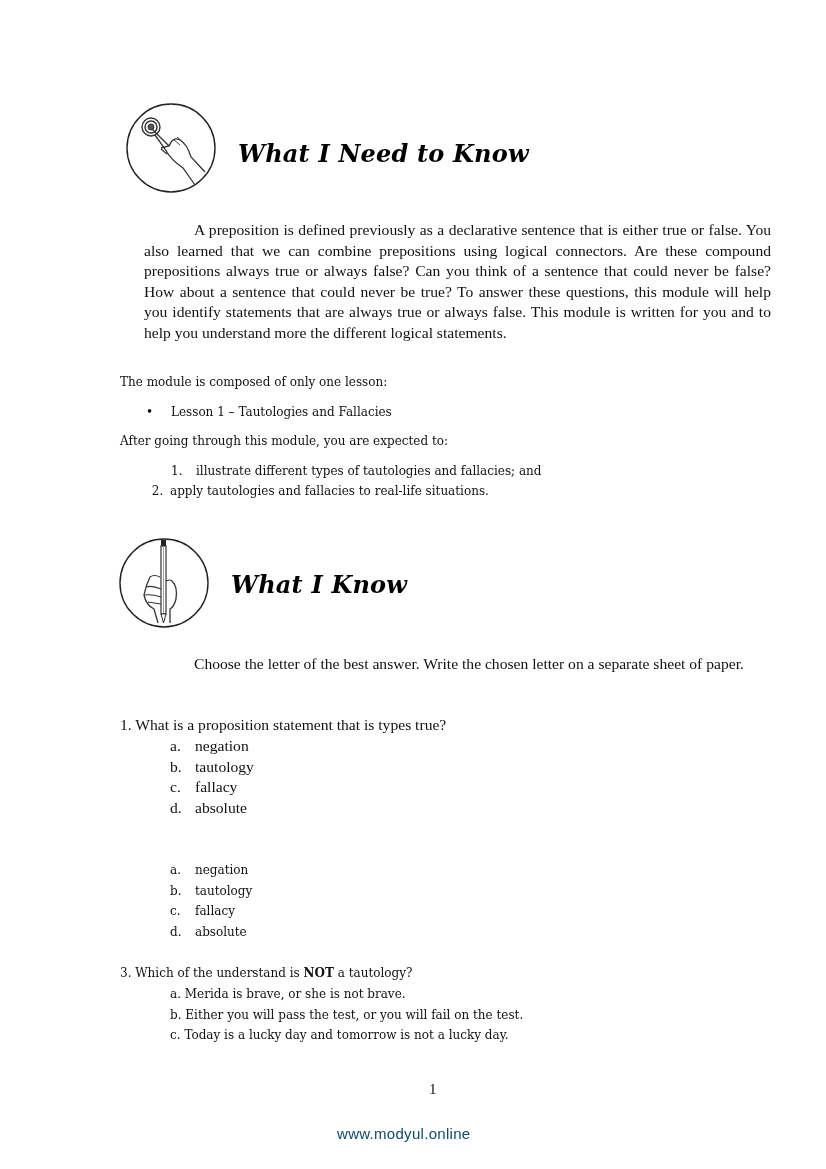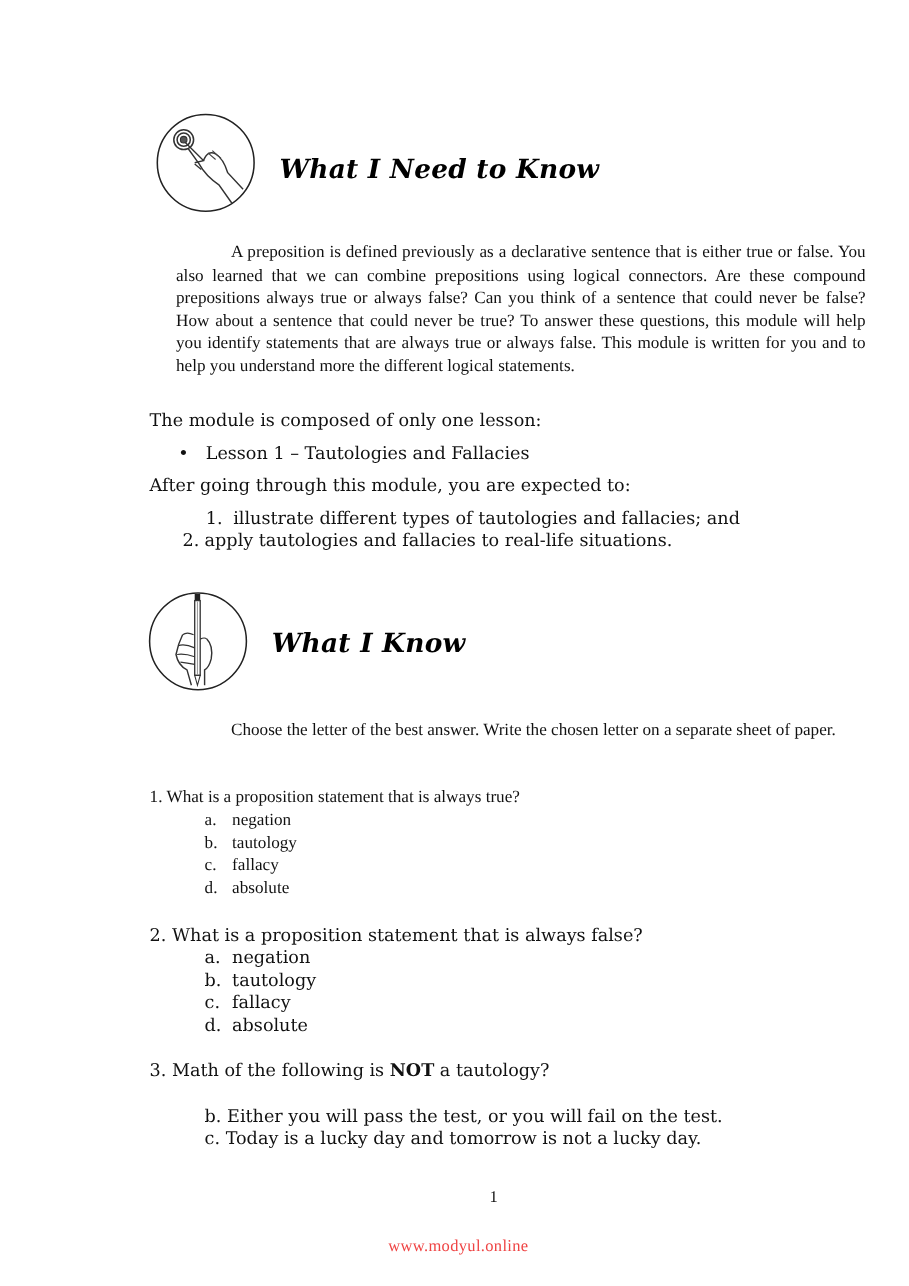--- a/index.html
+++ b/index.html
@@ -1,31 +1,31 @@
 <!DOCTYPE html>
 <html><head>
   <meta charset="utf-8">
   <style>
     html, body { margin: 0; padding: 0; background: #ffffff; }
     body { width: 826px; height: 1169px; position: relative; overflow: hidden;
            font-family: "DejaVu Serif", serif; color: #111; }
-    .page { position: absolute; left: 16px; top: 0; width: 670px; height: 1169px; }
+    .page { position: absolute; left: 0; top: 0; width: 670px; height: 1169px; }
     .icon-circle { position: absolute; width: 90px; height: 90px; }
     .section-title { position: absolute; font-family: "DejaVu Serif", serif;
            font-weight: bold; font-style: italic; font-size: 24px; color: #000; letter-spacing: 0.2px; }
     .para { position: absolute; left: 120px; width: 627px; font-size: 14.6px; line-height: 20.6px;
             text-align: justify; font-family: "Liberation Serif", serif; font-size: 15.6px; margin-left: 24px; }
     .para .indent { display: inline-block; width: 50px; }
     .line { position: absolute; font-size: 14.2px; white-space: nowrap; line-height: 20px; }
     .serif2 { font-family: "Liberation Serif", serif; font-size: 15.6px; }
-    .bookman { font-family: "DejaVu Serif", serif; font-size: 16px; }
+    .bookman { font-family: "DejaVu Serif", serif; font-size: 12px; }
     .marker { display: inline-block; width: 25px; }
     .page-num { position: absolute; left: 429px; top: 1081px; font-family: "Liberation Serif", serif; font-size: 15px; }
-    .watermark { position: absolute; left: 337px; top: 1125px; font-family: Liberation Serif, serif;
-                 font-size: 15px; color: #ef4444; letter-spacing: 0.3px; }
+    .watermark { position: absolute; left: 337px; top: 1125px; font-family: Liberation Sans, sans-serif;
+                 font-size: 15px; color: #0c4a6e; letter-spacing: 0.3px; }
   </style>
 </head>
 <body>
 
 <div class="page">
 
   <div class="icon-circle" style="left:125px; top:102px;">
     <svg width="92" height="92" viewBox="0 0 92 92">
       <circle cx="46" cy="46" r="44" fill="none" stroke="#222" stroke-width="1.4"></circle>
       <circle cx="26" cy="25" r="9" fill="none" stroke="#333" stroke-width="1.4"></circle>
@@ -67,38 +67,35 @@
       <path d="M32 40 Q36 37 42 40 M28 50 Q34 48 43 52 M27 58 Q34 57 43 60 M30 65 Q36 66 43 67" fill="none" stroke="#333" stroke-width="1.1"></path>
       <path d="M48 44 Q52 42 54 44" fill="none" stroke="#333" stroke-width="1.1"></path>
     </svg>
   </div>
   <div class="section-title" style="left:231px; top:570px;text-align:center;">What I Know</div>
 
   <div class="para" style="top:654px;"><span class="indent"></span><span>Choose the letter of the best answer. Write the chosen letter on a separate sheet of paper.</span></div>
 
   <div class="line serif2" style="left:120px; top:715px;">
     <span>1.</span>
-    <span>What is a proposition statement that is always true?</span>
+    <span>What is a proposition statement that is types true?</span>
   </div>
   <div class="line serif2" style="left:170px; top:736px;"><span class="marker">a.</span><span>negation</span></div>
   <div class="line serif2" style="left:170px; top:757px;"><span class="marker">b.</span><span>tautology</span></div>
   <div class="line serif2" style="left:170px; top:777px;"><span class="marker">c.</span><span>fallacy</span></div>
   <div class="line serif2" style="left:170px; top:798px;"><span class="marker">d.</span><span>absolute</span></div>
 
-  <div class="line bookman" style="left:120px; top:840px;">
-    <span>2.</span>
-    <span>What is a proposition statement that is always false?</span>
-  </div>
   <div class="line bookman" style="left:170px; top:860px;"><span class="marker">a.</span><span>negation</span></div>
   <div class="line bookman" style="left:170px; top:881px;"><span class="marker">b.</span><span>tautology</span></div>
   <div class="line bookman" style="left:170px; top:901px;"><span class="marker">c.</span><span>fallacy</span></div>
   <div class="line bookman" style="left:170px; top:922px;"><span class="marker">d.</span><span>absolute</span></div>
 
   <div class="line bookman" style="left:120px; top:963px;">
     <span>3.</span>
-    <span>Math of the following is </span><b>NOT</b><span> a tautology?</span>
+    <span>Which of the understand is </span><b>NOT</b><span> a tautology?</span>
   </div>
+  <div class="line bookman" style="left:170px; top:984px;"><span>a.</span> <span>Merida is brave, or she is not brave.</span></div>
   <div class="line bookman" style="left:170px; top:1005px;"><span>b.</span> <span>Either you will pass the test, or you will fail on the test.</span></div>
   <div class="line bookman" style="left:170px; top:1025px;"><span>c.</span> <span>Today is a lucky day and tomorrow is not a lucky day.</span></div>
 
   <div class="page-num">1</div>
   <div class="watermark">www.modyul.online</div>
 </div>
 
 </body></html>

